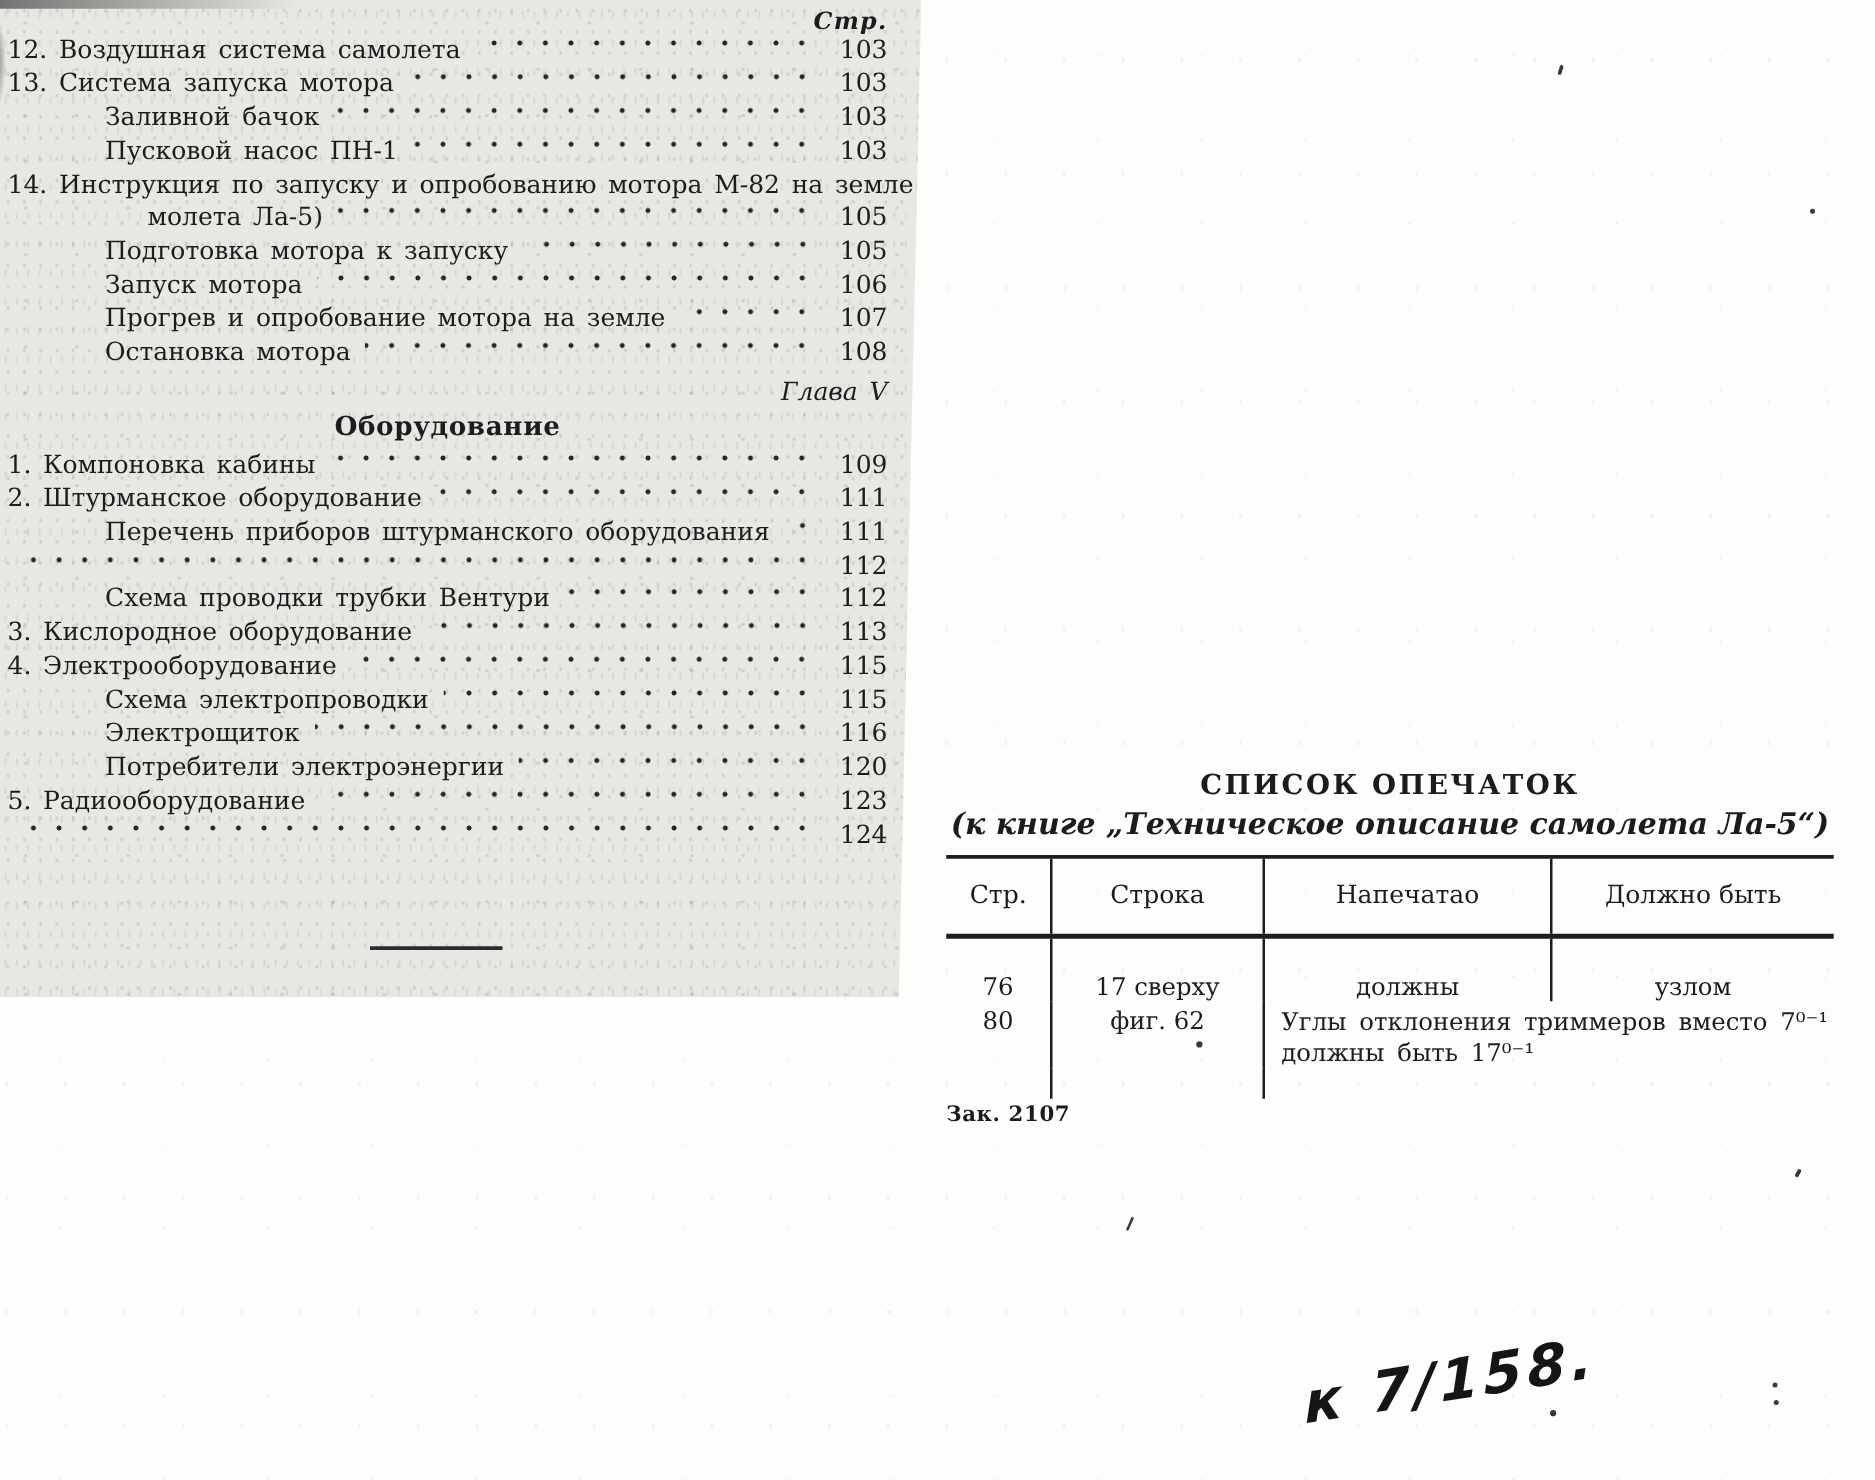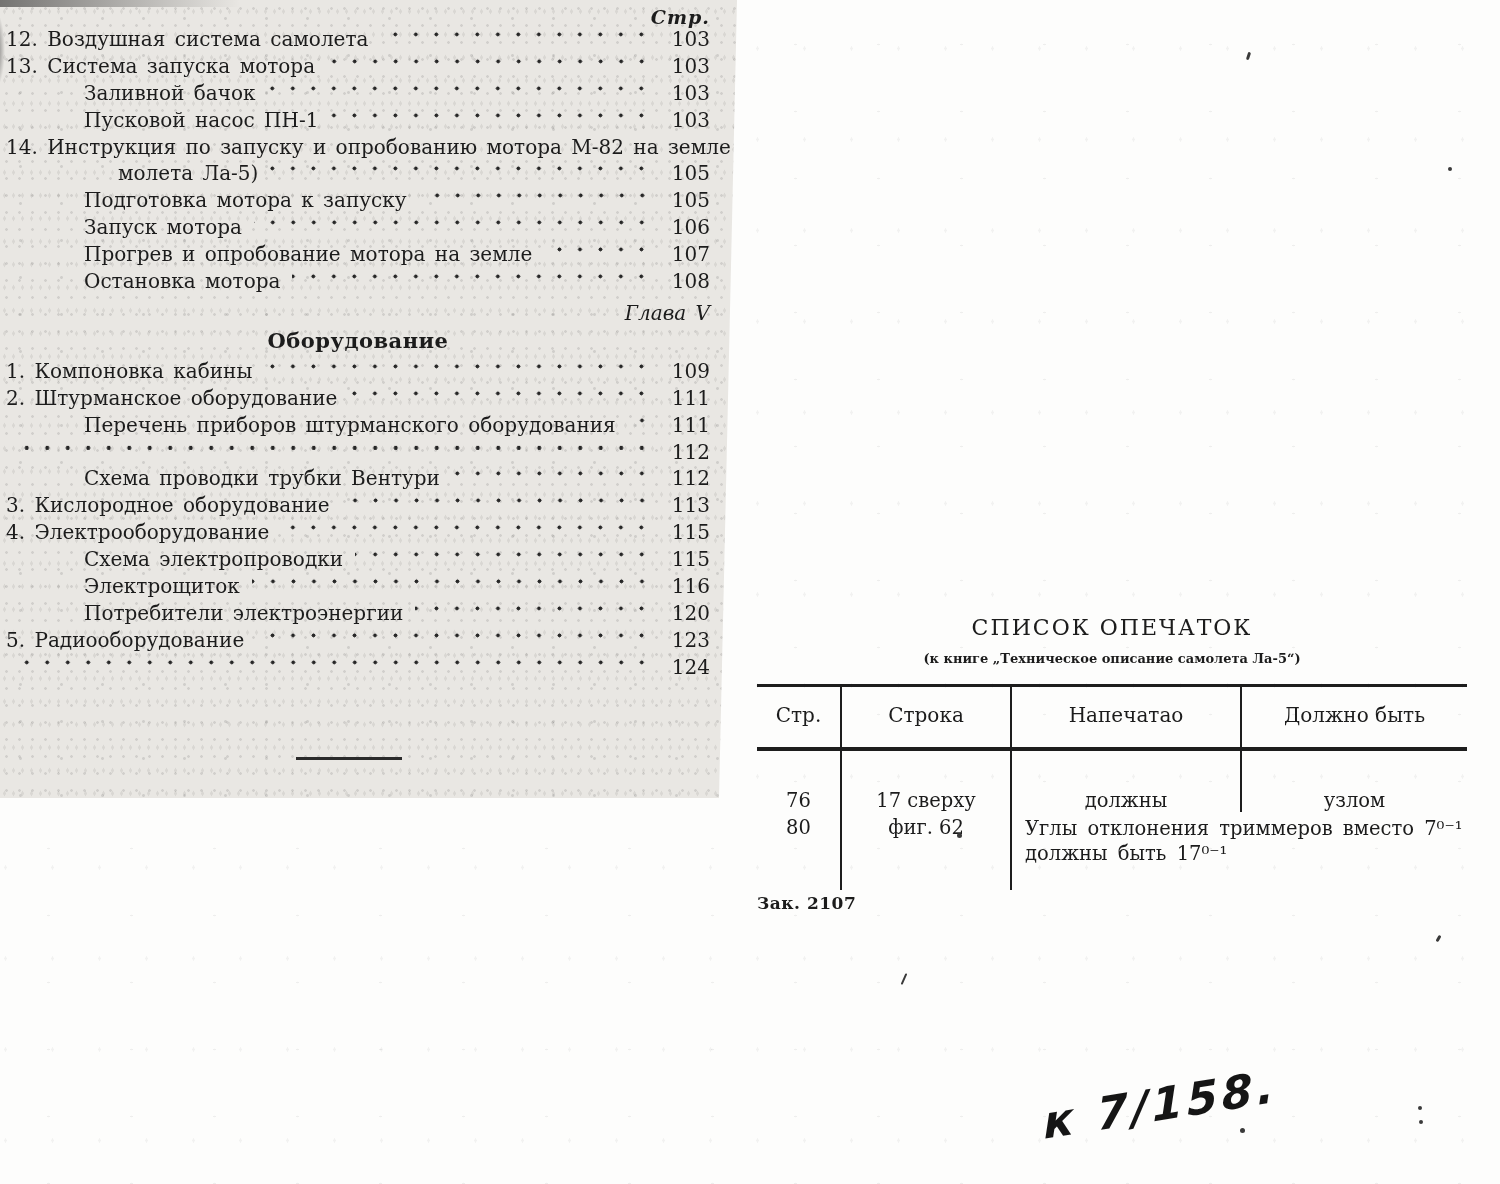--- a/index.html
+++ b/index.html
@@ -48,29 +48,29 @@
     background-size:20.5px 100%;
     background-repeat:repeat-x;
     background-position:right 4px bottom 6px;
   }
   .tp{width:46px;text-align:right;flex:0 0 auto;}
   .chap-kicker{text-align:right;font-style:italic;font-size:20px;margin-top:5px;height:27px;}
   .chap-title{text-align:center;font-weight:bold;font-size:21px;height:31px;letter-spacing:0.5px;}
   .endrule{position:absolute;left:296px;top:757px;width:106px;height:3px;background:#2b2b2b;}
   
   .errata{position:absolute;left:757px;top:615px;width:710px;}
-  .er-title{text-align:center;font-weight:normal;font-size:22px;letter-spacing:2px;line-height:26px;}
-  .er-sub{text-align:center;font-weight:bold;font-size:13px;line-height:26px;margin-top:5px;}
+  .er-title{text-align:center;font-weight:bold;font-size:22px;letter-spacing:2px;line-height:26px;}
+  .er-sub{text-align:center;font-weight:bold;font-size:24px;line-height:26px;margin-top:5px;font-style:italic;}
   .er-table{margin-top:12px;border-top:3px solid #1d1d1d;}
   .er-head{display:grid;grid-template-columns:85px 170px 230px 1fr;border-bottom:4px solid #1d1d1d;}
   .hc{text-align:center;font-size:20px;padding:16px 4px 20px 4px;}
   .hc.sep{border-right:2px solid #1d1d1d;}
   .er-row{display:grid;}
   .r1{grid-template-columns:85px 170px 230px 1fr;}
-  .r1 .bc{padding-top:38px;}
+  .r1 .bc{padding-top:27px;}
   .r2{grid-template-columns:85px 170px 1fr;}
   .r2 .bc{padding-top:4px;}
   .spacer{grid-template-columns:85px 170px 1fr;height:24px;}
   .bc{text-align:center;font-size:19.5px;}
   .bc.sep{border-right:2px solid #1d1d1d;}
   .bc.note{text-align:left;padding-left:13px;padding-right:4px;line-height:25px;word-spacing:4px;}
   .zak{font-weight:bold;font-size:17px;margin-top:3px;letter-spacing:0.5px;}
   
   .handwriting{
     position:absolute;left:1042px;top:1078px;

